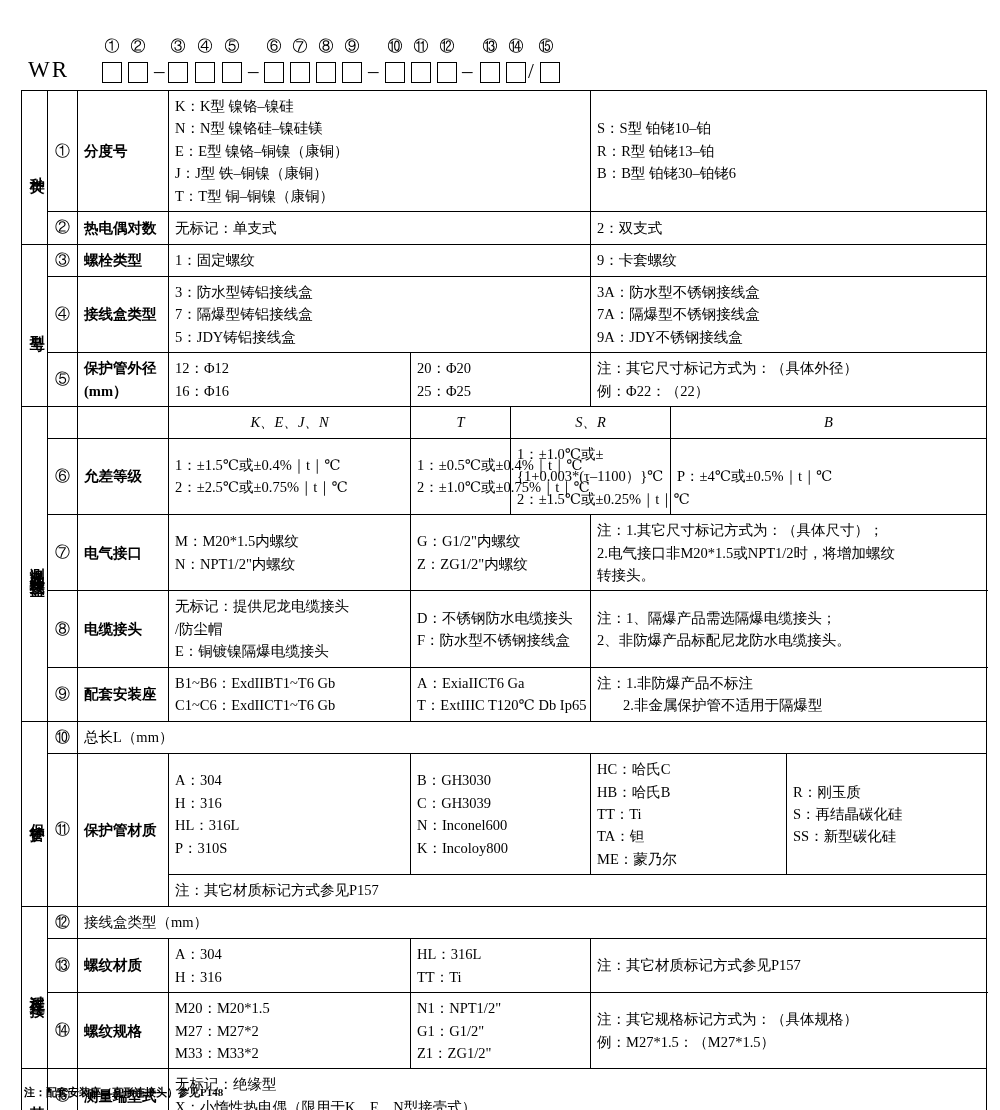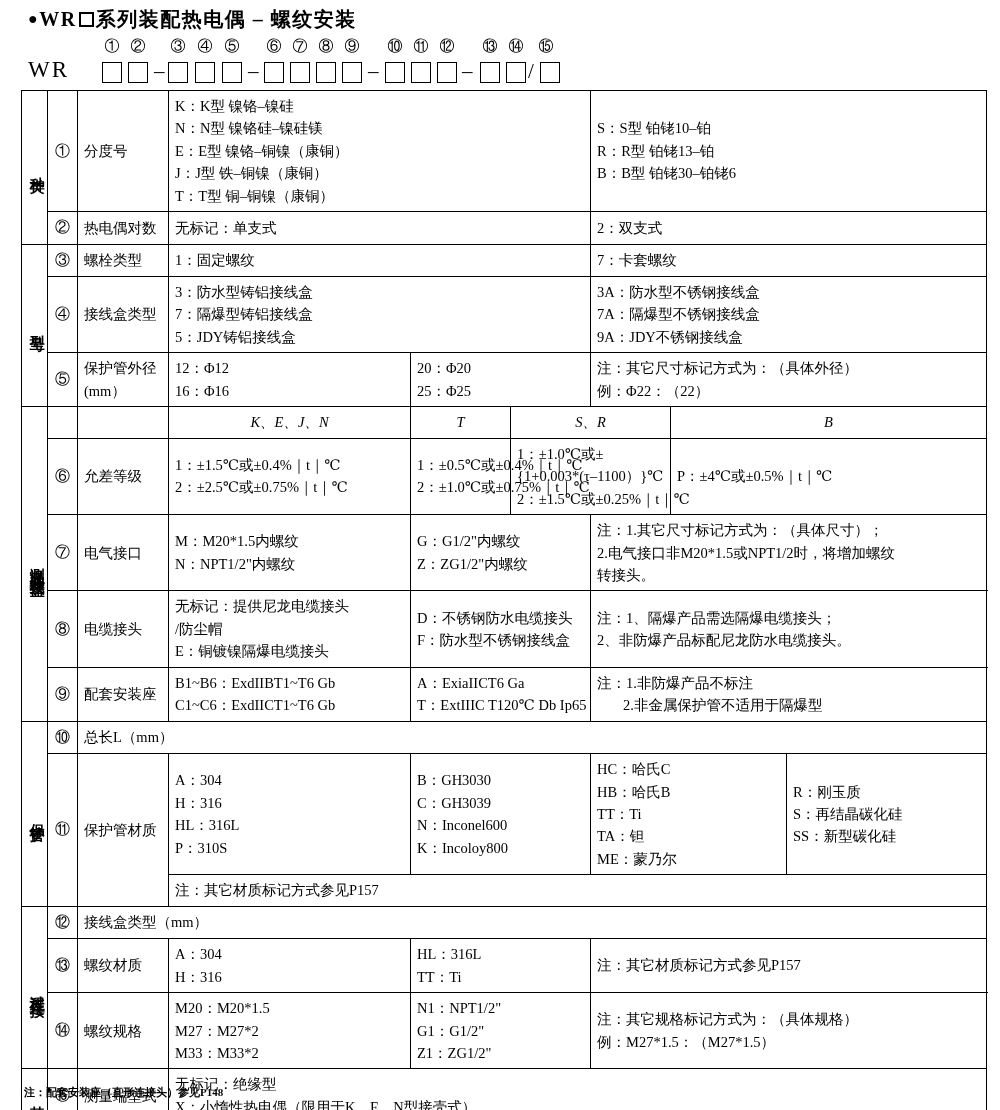--- a/index.html
+++ b/index.html
@@ -126,21 +126,21 @@
     letter-spacing: 2px;
   }
   td.num {
     width: 30px;
     text-align: center;
     font-size: 15px;
     padding: 2px;
   }
   td.lbl {
     width: 91px;
-    font-weight: normal;
+    font-weight: bold;
     font-size: 14.5px;
     letter-spacing: 0px;
     padding: 4px 5px;
     line-height: 1.35;
   }
   td.cell { font-size: 14.5px; }
   td.center { text-align: center; font-style: italic; }
   .smallnote { font-size: 14px; line-height: 1.5; }
   .ln { display: block; white-space: nowrap; }
   .indent { padding-left: 26px; display: block; }
@@ -154,23 +154,20 @@
     font-size: 11px;
     font-weight: bold;
     white-space: nowrap;
   }
 </style>
 </head>
 <body>
 
 <div class="page">
 
-  <div class="title-row">
-    <span class="title-bullet">●</span><span>WR</span><span class="sq-glyph"></span><span>系列装配热电偶 – 螺纹安装</span>
-  </div>
 
   <div class="code-area">
     <div class="circ-row">
       <span class="cnum" style="left:74px">①</span>
       <span class="cnum" style="left:100px">②</span>
       <span class="cnum" style="left:140px">③</span>
       <span class="cnum" style="left:167px">④</span>
       <span class="cnum" style="left:194px">⑤</span>
       <span class="cnum" style="left:236px">⑥</span>
       <span class="cnum" style="left:262px">⑦</span>
@@ -250,21 +247,21 @@
       <td class="cell" colspan="3">2：双支式</td>
     </tr>
 
     <tr>
       <td class="grp" rowspan="3">
             <span class="v">型号</span>
           </td>
       <td class="num">③</td>
       <td class="lbl">螺栓类型</td>
       <td class="cell" colspan="4">1：固定螺纹</td>
-      <td class="cell" colspan="3">7：卡套螺纹</td>
+      <td class="cell" colspan="3">9：卡套螺纹</td>
     </tr>
 
     <tr>
       <td class="num">④</td>
       <td class="lbl">接线盒类型</td>
       <td class="cell" colspan="4">
         <span class="ln">3：防水型铸铝接线盒</span>
         <span class="ln">7：隔爆型铸铝接线盒</span>
         <span class="ln">5：JDY铸铝接线盒</span>
       </td>

